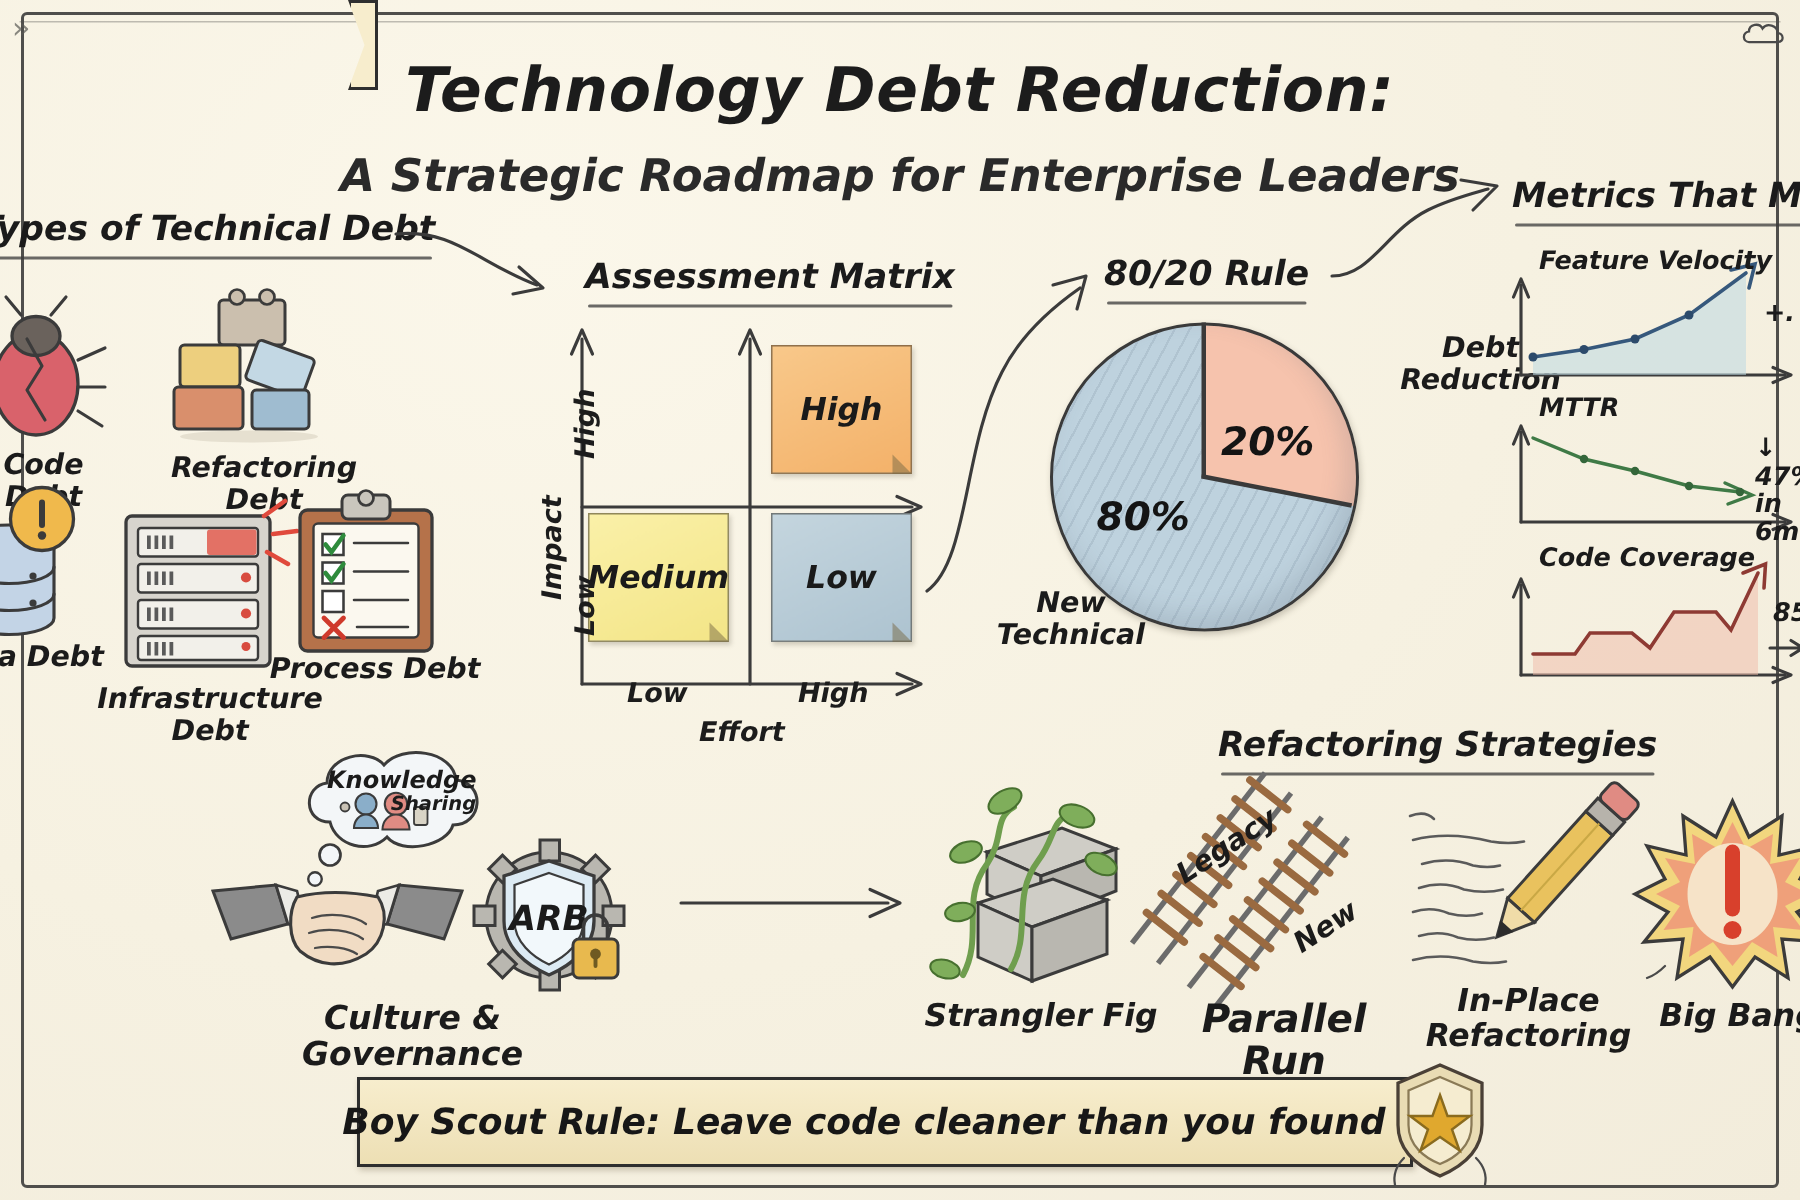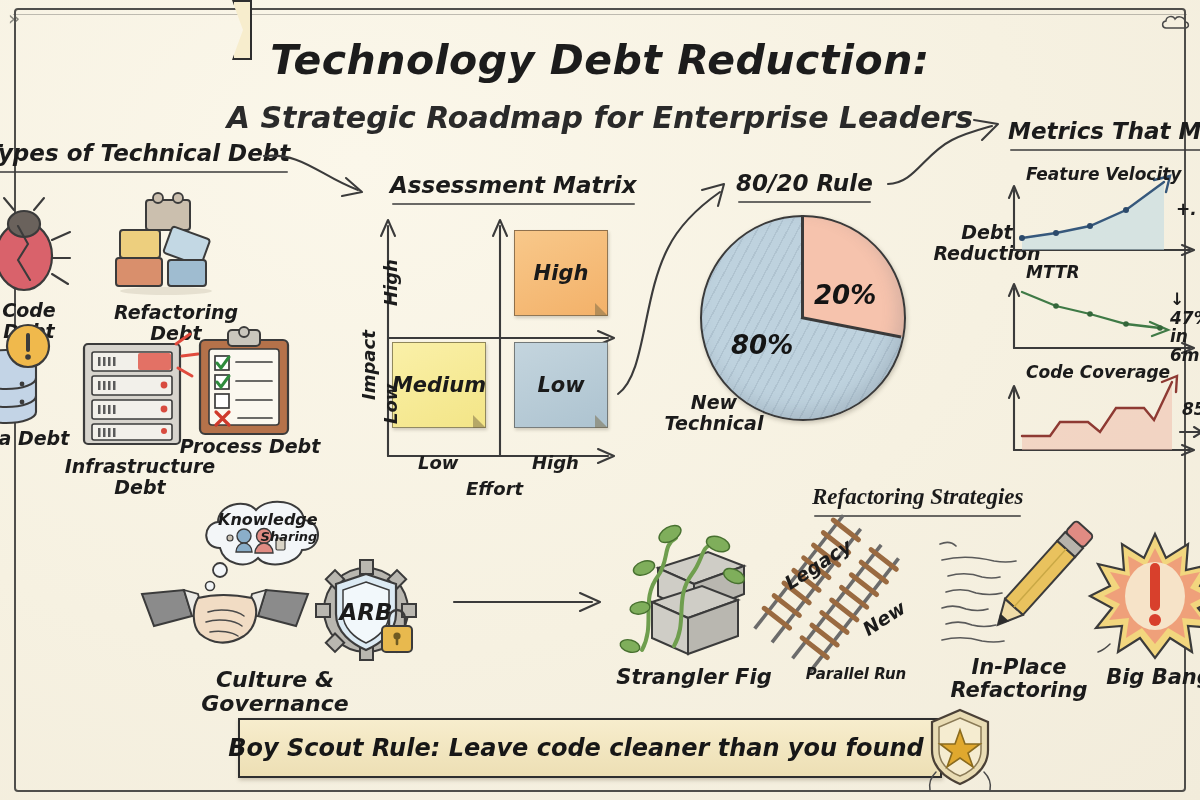--- a/index.html
+++ b/index.html
@@ -379,21 +379,21 @@
     <path d="M85 78 v6" stroke="#6e5a22" stroke-width="2.6" stroke-linecap="round"></path>
   </g>
 </svg>
 <div class="lbl" style="left:140px;top:668px;width:270px;font-size:22px;">Culture &amp; Governance</div>
 
 <svg class="ic" style="left:452px;top:588px;" width="160" height="28">
   <path class="stroke" d="M2 14 L140 14"></path>
   <path class="stroke" d="M128 5 L148 14 L128 23"></path>
 </svg>
 
-<div class="section-head" style="left:812px;top:484px;font-family:Liberation Serif, serif;">Refactoring Strategies</div>
+<div class="section-head" style="left:812px;top:484px;">Refactoring Strategies</div>
 
 <svg class="ic" style="left:622px;top:530px;" width="140" height="128">
   <g fill="#cfcdc6" stroke="#3b3b3b" stroke-width="2">
     <path d="M36 38 L86 22 L122 36 L72 54 Z"></path>
     <path d="M36 38 V66 L72 84 V54 Z"></path>
     <path d="M122 36 V64 L72 84 V54 Z" fill="#b9b7b0"></path>
     <path d="M30 72 L80 56 L116 70 L66 88 Z"></path>
     <path d="M30 72 V108 L66 124 V88 Z"></path>
     <path d="M116 70 V106 L66 124 V88 Z" fill="#b9b7b0"></path>
   </g>
@@ -439,21 +439,21 @@
         <path d="M61 42 H93"></path>
       <path d="M61 58 H93"></path>
         <path d="M61 74 H93"></path>
         <path d="M61 90 H93"></path>
         <path d="M61 106 H93"></path>
     </g>
   </g>
 </svg>
 <div class="lbl" style="left:778px;top:554px;width:80px;font-size:19px;transform:rotate(-33deg);">Legacy</div>
 <div class="lbl" style="left:852px;top:608px;width:64px;font-size:19px;transform:rotate(-33deg);">New</div>
-<div class="lbl" style="left:776px;top:666px;width:160px;font-size:15px;font-style:italic;">Parallel Run</div>
+<div class="lbl" style="left:776px;top:666px;width:160px;font-size:26px;font-style:italic;">Parallel Run</div>
 
 <svg class="ic" style="left:936px;top:536px;" width="136" height="124">
   <g stroke="#5a5a5a" stroke-width="1.7" fill="none" stroke-linecap="round">
     <path d="M4 8 q10 -4 16 2"></path>
     <path d="M6 24 q24 -6 52 1 q12 2 22 0"></path>
     <path d="M12 40 q18 -5 34 1 q10 2 18 0"></path>
     <path d="M10 56 q16 -5 30 1 q14 3 26 0"></path>
     <path d="M6 72 q12 -4 24 1 q12 3 22 0"></path>
     <path d="M10 88 q14 -4 26 1 q12 3 24 0"></path>
     <path d="M6 104 q20 -5 40 1 q12 2 22 0"></path>

